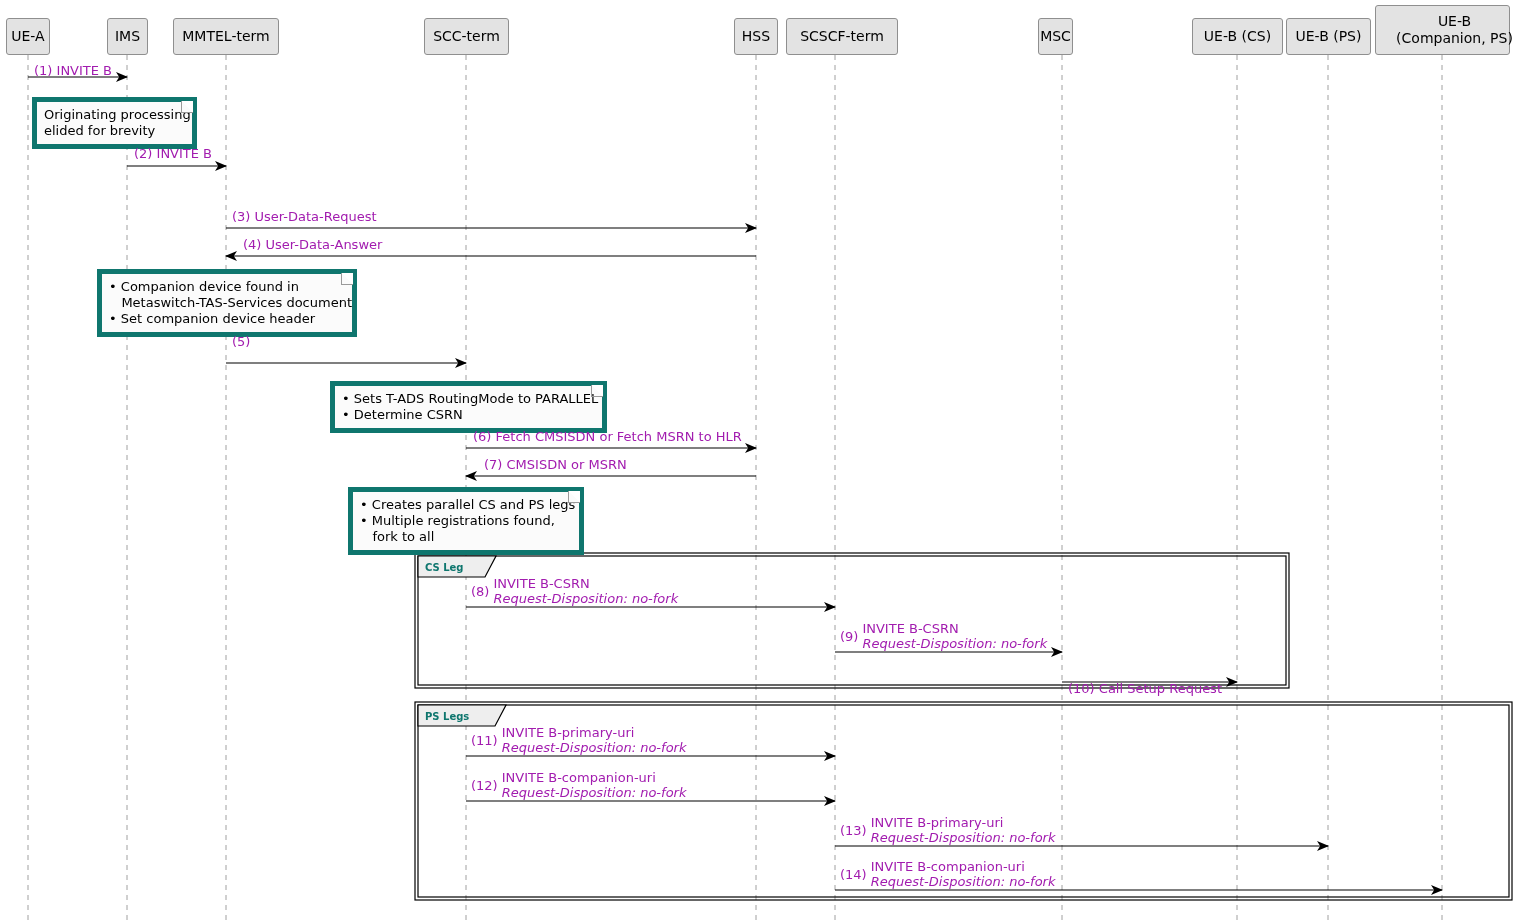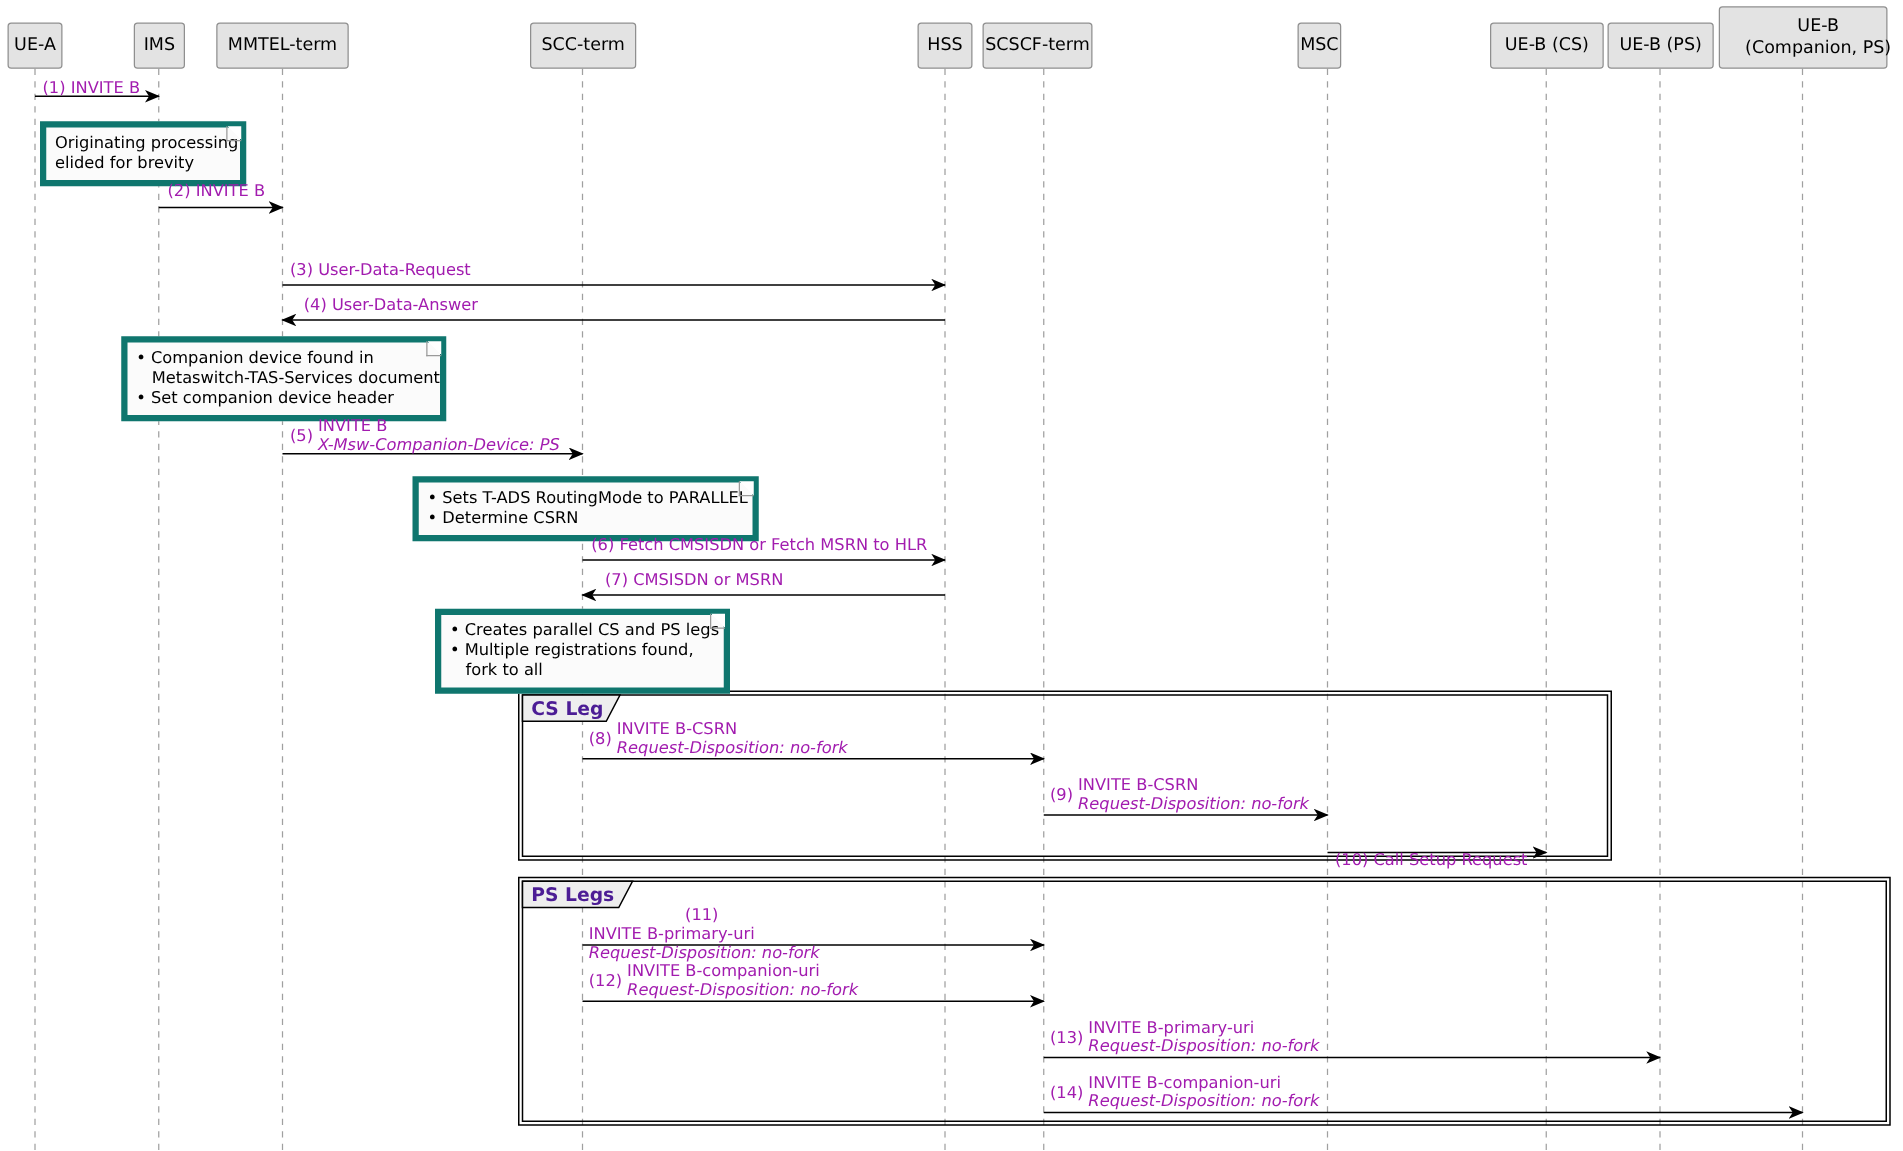--- a/index.html
+++ b/index.html
@@ -91,23 +91,23 @@
   .msg-label.two-line .num {
     margin-right: 4px;
   }
   .msg-label.two-line .lines {
     display: inline-block;
   }
   .group-title {
     position: absolute;
     box-sizing: border-box;
     background: #EEEEEE;
-    font-size: 15px;
+    font-size: 10px;
     font-weight: bold;
-    color: #4c1d95;
+    color: #0f766e;
     padding: 2px 16px 2px 7px;
     line-height: 15px;
     pointer-events: auto;
   }
 </style>
 </head>
 <body>
 
 <div id="diagram">
 
@@ -157,21 +157,21 @@
         <line x1="835" x2="1442" y1="890" y2="890" stroke="#000000" stroke-width="1.2" marker-end="url(#arrowhead-r)"></line>
       </g>
   </svg>
 
   <div class="html-layer" id="participants-layer">
       <div class="participant" style="left: 6px; top: 18px; width: 44px; height: 37px;"><span>UE-A</span></div>
       <div class="participant" style="left: 107px; top: 18px; width: 41px; height: 37px;"><span>IMS</span></div>
       <div class="participant" style="left: 173px; top: 18px; width: 106px; height: 37px;"><span>MMTEL-term</span></div>
       <div class="participant" style="left: 424px; top: 18px; width: 85px; height: 37px;"><span>SCC-term</span></div>
       <div class="participant" style="left: 734px; top: 18px; width: 44px; height: 37px;"><span>HSS</span></div>
-      <div class="participant" style="left: 786px; top: 18px; width: 88px; height: 37px;"><span>SCSCF-term</span></div>
+      <div class="participant" style="left: 786px; top: 18px; width: 112px; height: 37px;"><span>SCSCF-term</span></div>
       <div class="participant" style="left: 1038px; top: 18px; width: 35px; height: 37px;"><span>MSC</span></div>
       <div class="participant" style="left: 1192px; top: 18px; width: 91px; height: 37px;"><span>UE-B (CS)</span></div>
       <div class="participant" style="left: 1286px; top: 18px; width: 85px; height: 37px;"><span>UE-B (PS)</span></div>
       <div class="participant" style="left: 1375px; top: 5px; width: 135px; height: 50px; padding-left: 24px;"><span>UE-B
 (Companion, PS)</span></div>
     </div>
   <div class="html-layer" id="notes-layer">
       <div class="note" style="left: 32px; top: 97px; width: 165px; min-height: 40px;"><span>Originating processing
 elided for brevity</span><span class="fold"></span></div>
       <div class="note" style="left: 97px; top: 269px; width: 260px; min-height: 56px;"><span>• Companion device found in
@@ -181,27 +181,27 @@
 • Determine CSRN</span><span class="fold"></span></div>
       <div class="note" style="left: 348px; top: 487px; width: 236px; min-height: 56px;"><span>• Creates parallel CS and PS legs
 • Multiple registrations found,
    fork to all</span><span class="fold"></span></div>
     </div>
   <div class="html-layer" id="labels-layer">
       <div class="msg-label" style="left: 34px; top: 63px;"><span>(1) INVITE B</span></div>
       <div class="msg-label" style="left: 134px; top: 146px;"><span>(2) INVITE B</span></div>
       <div class="msg-label" style="left: 232px; top: 209px;"><span>(3) User-Data-Request</span></div>
       <div class="msg-label" style="left: 243px; top: 237px;"><span>(4) User-Data-Answer</span></div>
-      <div class="msg-label two-line" style="left: 232px; top: 334px;"><span class="num">(5)</span><span class="lines"><span class="l1">INVITE B</span><span class="l2">X-Msw-Companion-Device: PS</span></span></div>
+      <div class="msg-label two-line" style="left: 232px; top: 334px;"><span class="num">(5)</span></div>
       <div class="msg-label" style="left: 473px; top: 429px;"><span>(6) Fetch CMSISDN or Fetch MSRN to HLR</span></div>
       <div class="msg-label" style="left: 484px; top: 457px;"><span>(7) CMSISDN or MSRN</span></div>
       <div class="msg-label two-line" style="left: 471px; top: 576px;"><span class="num">(8)</span><span class="lines"><span class="l1">INVITE B-CSRN</span><span class="l2">Request-Disposition: no-fork</span></span></div>
       <div class="msg-label two-line" style="left: 840px; top: 621px;"><span class="num">(9)</span><span class="lines"><span class="l1">INVITE B-CSRN</span><span class="l2">Request-Disposition: no-fork</span></span></div>
       <div class="msg-label" style="left: 1068px; top: 664px; margin-top: 17px;"><span>(10) Call Setup Request</span></div>
-      <div class="msg-label two-line" style="left: 471px; top: 725px; flex-direction: column;"><span class="num">(11)</span><span class="lines"><span class="l1">INVITE B-primary-uri</span><span class="l2">Request-Disposition: no-fork</span></span></div>
+      <div class="msg-label two-line" style="left: 471px; top: 725px;"><span class="num">(11)</span><span class="lines"><span class="l1">INVITE B-primary-uri</span><span class="l2">Request-Disposition: no-fork</span></span></div>
       <div class="msg-label two-line" style="left: 471px; top: 770px;"><span class="num">(12)</span><span class="lines"><span class="l1">INVITE B-companion-uri</span><span class="l2">Request-Disposition: no-fork</span></span></div>
       <div class="msg-label two-line" style="left: 840px; top: 815px;"><span class="num">(13)</span><span class="lines"><span class="l1">INVITE B-primary-uri</span><span class="l2">Request-Disposition: no-fork</span></span></div>
       <div class="msg-label two-line" style="left: 840px; top: 859px;"><span class="num">(14)</span><span class="lines"><span class="l1">INVITE B-companion-uri</span><span class="l2">Request-Disposition: no-fork</span></span></div>
     </div>
   <div class="html-layer" id="group-titles-layer">
       <div class="group-title" style="left: 418px; top: 558px; background: transparent;"><span>CS Leg</span></div>
       <div class="group-title" style="left: 418px; top: 707px; background: transparent;"><span>PS Legs</span></div>
     </div>
 
 </div>

